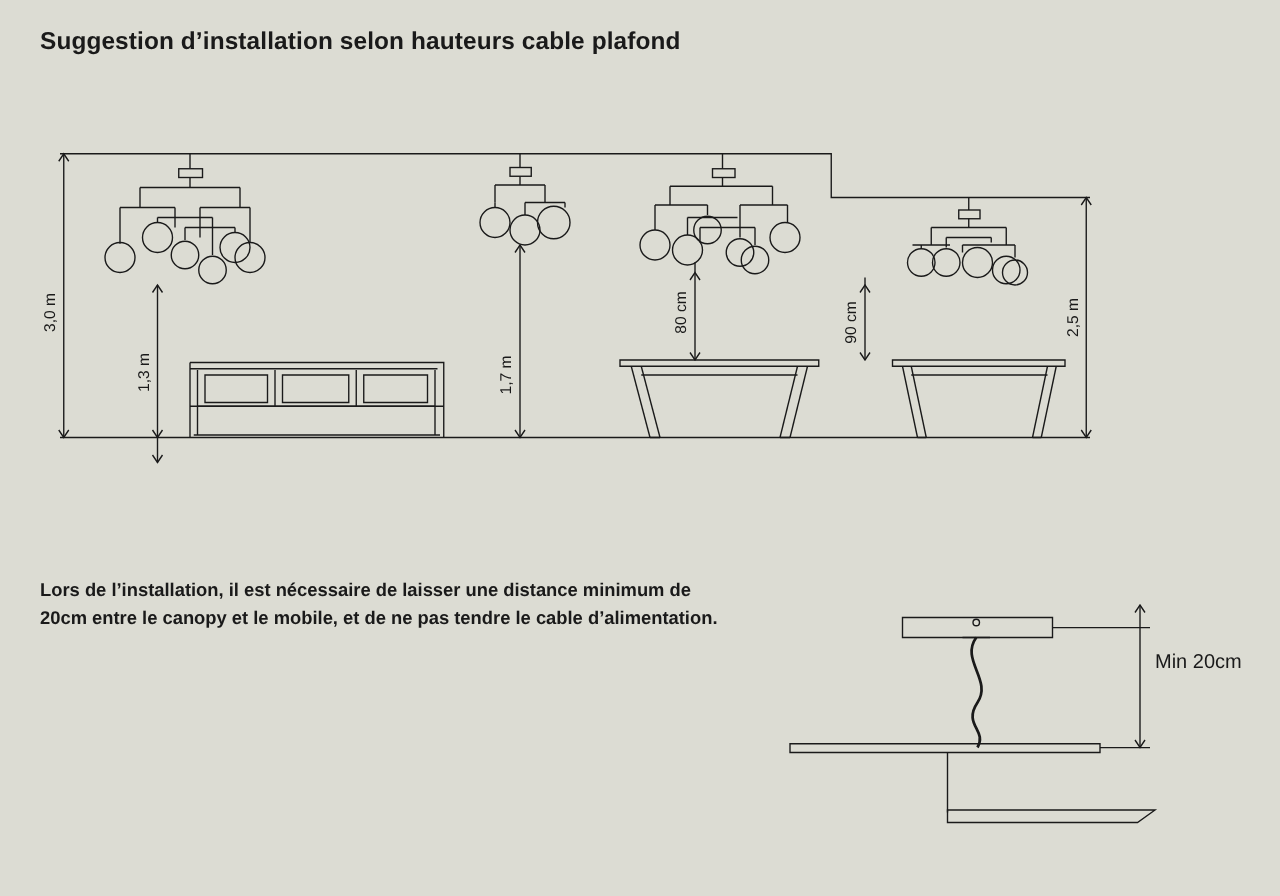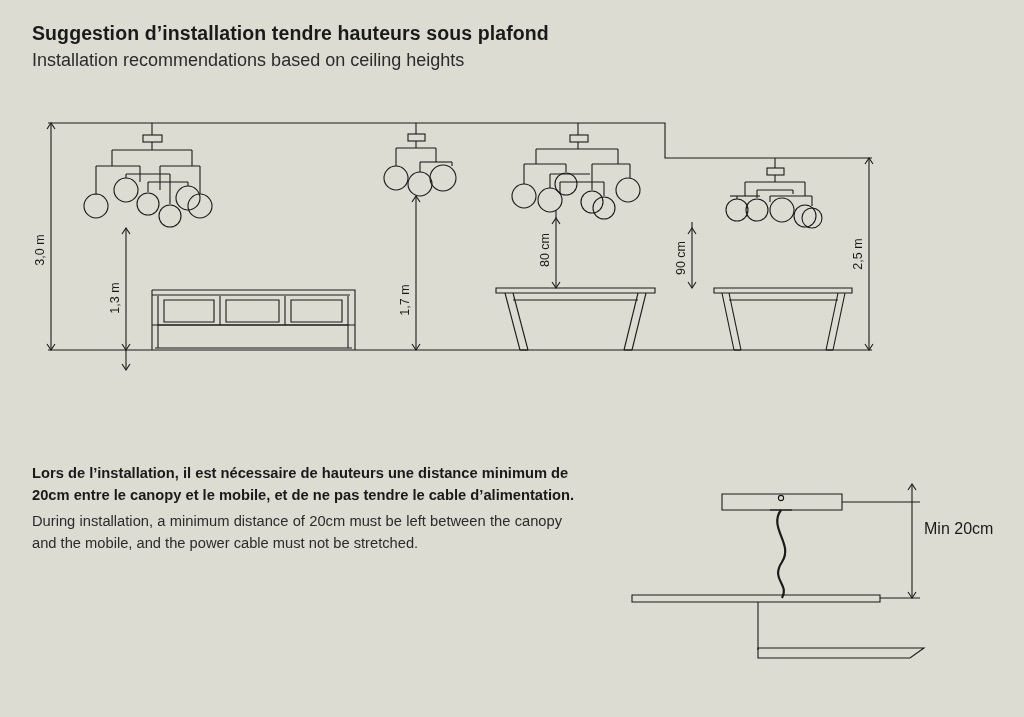--- a/index.html
+++ b/index.html
@@ -91,22 +91,21 @@
   .min-label {
     font-size: 16px;
   }
 </style>
 </head>
 <body>
 
 <div class="page">
 
   <div class="title-block">
-    <p class="title-fr">Suggestion d’installation tendre hauteurs sous plafond</p>
-    <p class="title-en">Installation recommendations based on ceiling heights</p>
+    <p class="title-fr">Suggestion d’installation selon hauteurs cable plafond</p>
   </div>
 
   <div class="diagram-top">
     <svg width="1024" height="290" viewBox="0 0 1024 290" xmlns="http://www.w3.org/2000/svg">
       <g fill="none" stroke="#1a1a1a" stroke-width="1.1">
 
         <g>
           <path d="M48 23 L665 23 L665 58 L872 58"></path>
         </g>
 
@@ -292,22 +291,21 @@
           <path d="M688 182 L692 188 L696 182"></path>
           <path d="M692 128 L692 122"></path>
         </g>
         <text class="dim-label" x="685" y="158" transform="rotate(-90 685 158)" text-anchor="middle" stroke="none">90 cm</text>
 
       </g>
     </svg>
   </div>
 
   <div class="note-block">
-    <p class="note-fr">Lors de l’installation, il est nécessaire de hauteurs une distance minimum de 20cm entre le canopy et le mobile, et de ne pas tendre le cable d’alimentation.</p>
-    <p class="note-en">During installation, a minimum distance of 20cm must be left between the canopy and the mobile, and the power cable must not be stretched.</p>
+    <p class="note-fr">Lors de l’installation, il est nécessaire de laisser une distance minimum de 20cm entre le canopy et le mobile, et de ne pas tendre le cable d’alimentation.</p>
   </div>
 
   <div class="diagram-bottom">
     <svg width="434" height="267" viewBox="0 0 434 267" xmlns="http://www.w3.org/2000/svg">
       <g fill="none" stroke="#1a1a1a" stroke-width="1.1">
 
         <g>
           <path d="M132 32 L252 32 L252 48 L132 48 Z"></path>
           <circle cx="191" cy="36" r="2.6"></circle>
           <path d="M180 48 L202 48"></path>

